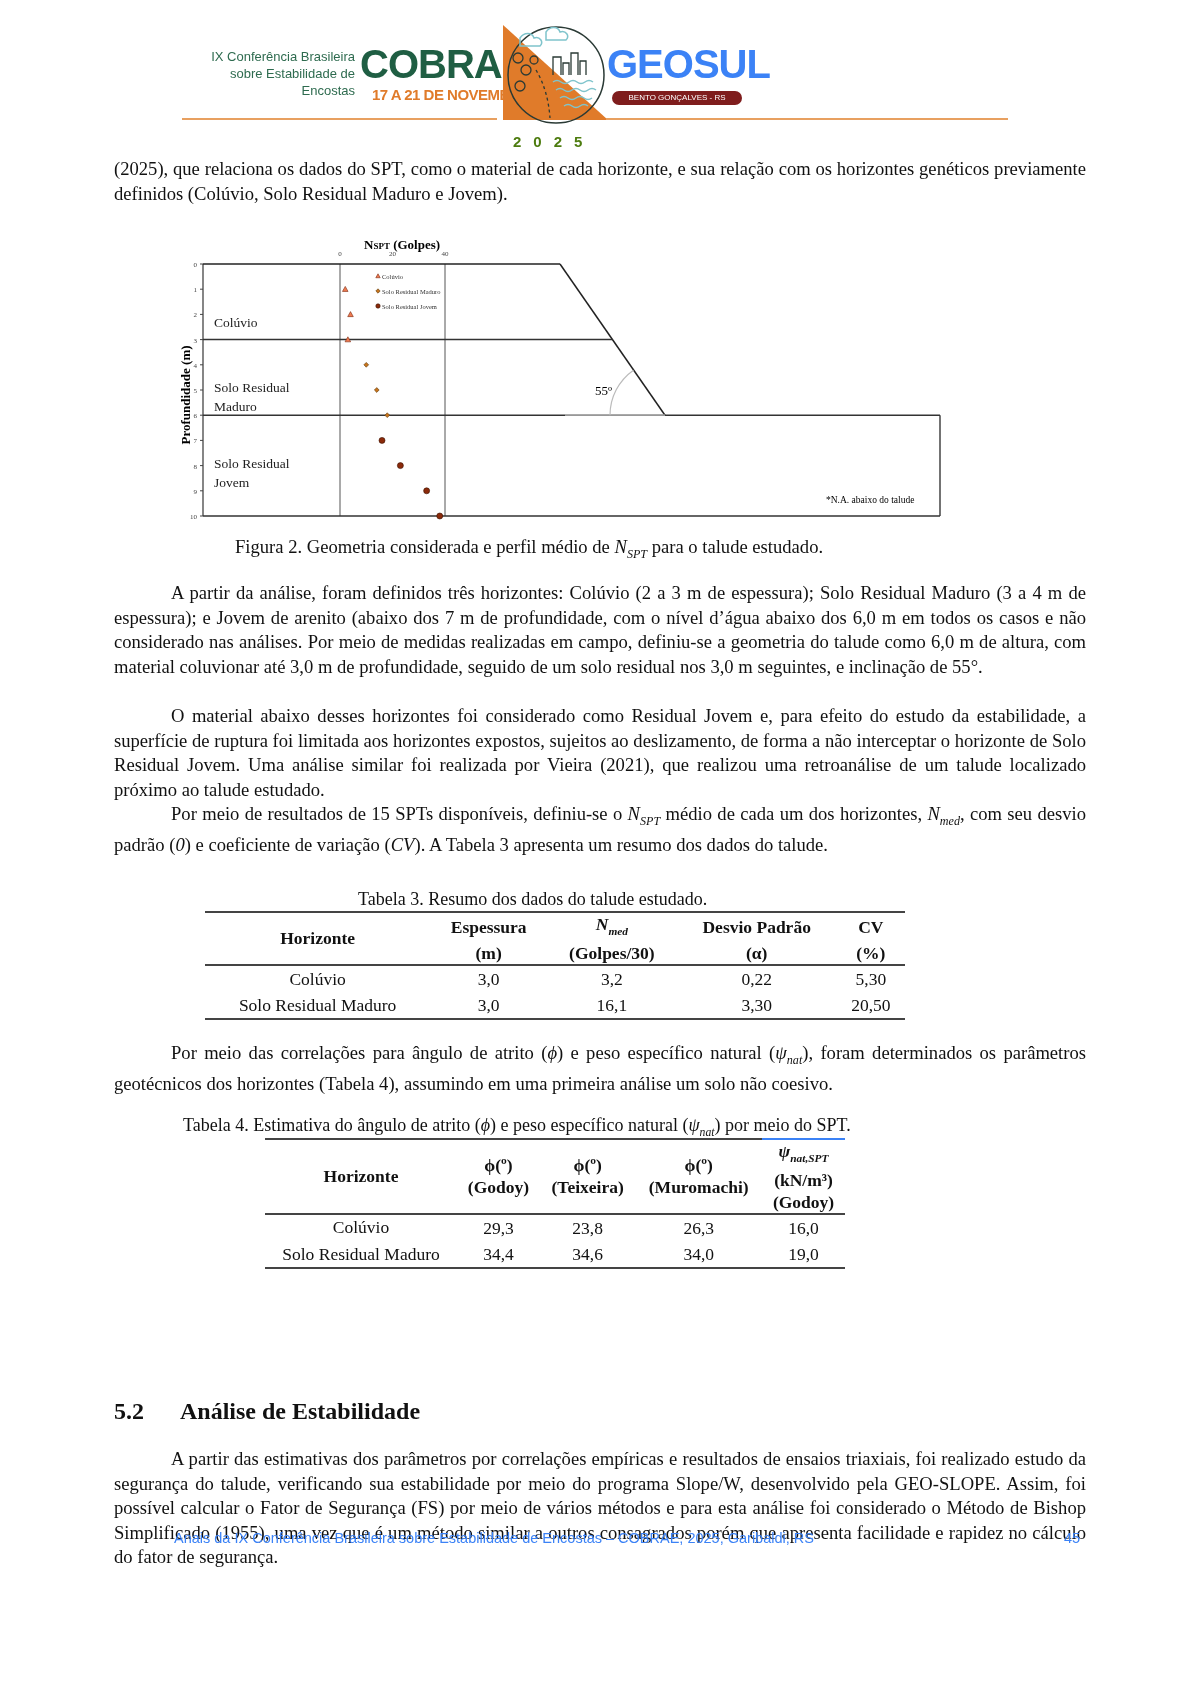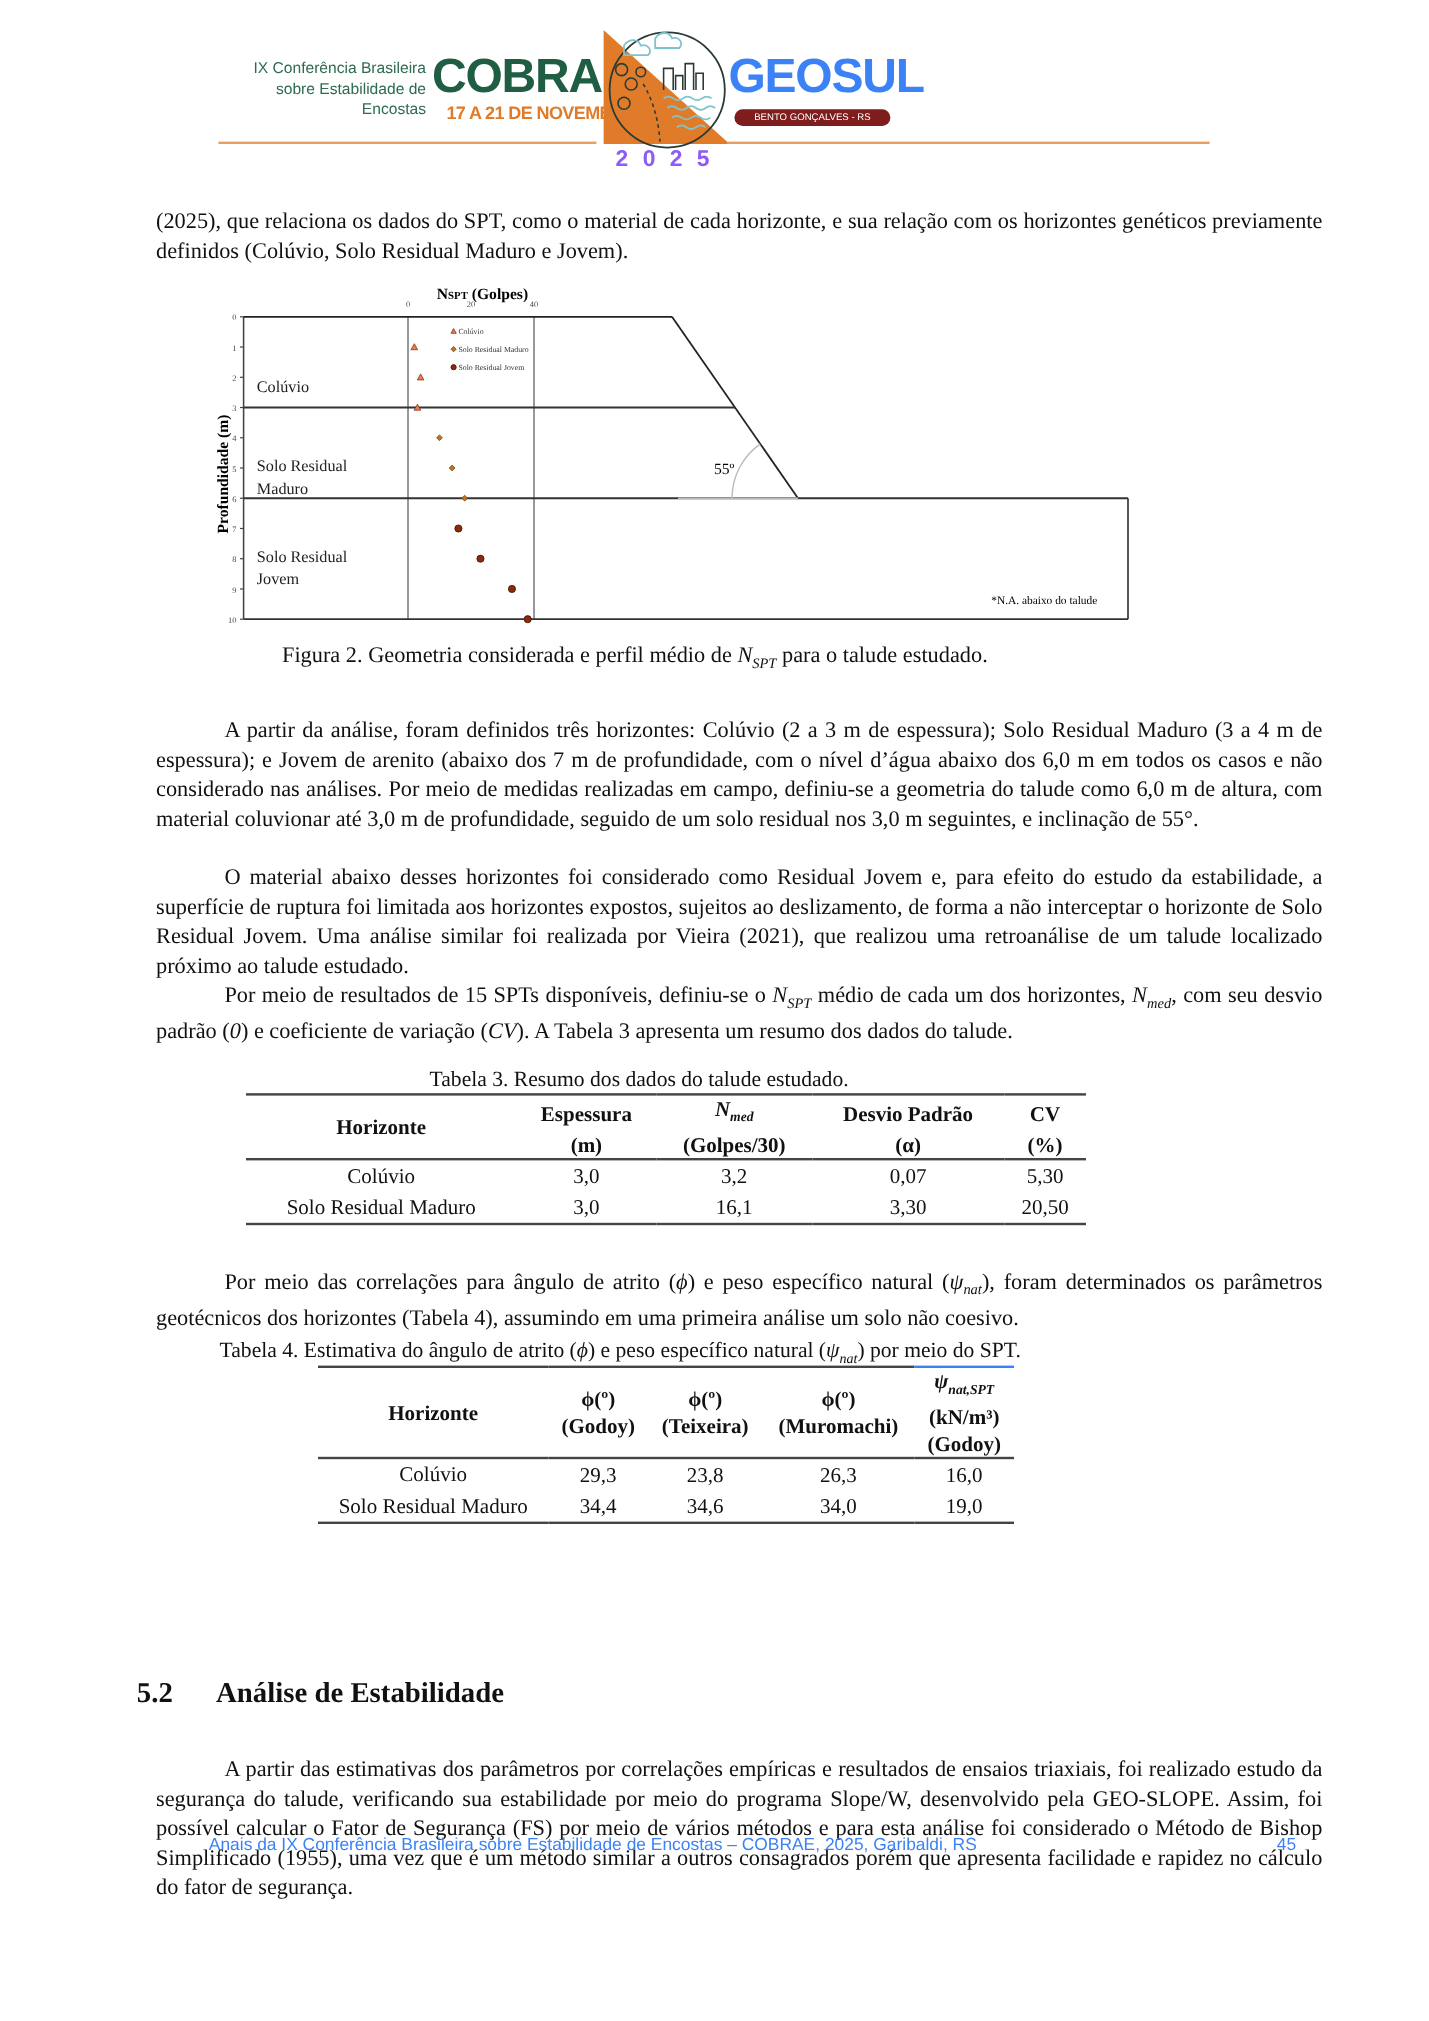--- a/index.html
+++ b/index.html
@@ -8,24 +8,24 @@
   .abs { position:absolute; }
 
   
   #header { left:0; top:0; width:1191px; height:150px; }
   .hdr-small { font-family:"Liberation Sans", sans-serif; color:#2e6b4f; font-size:13px; line-height:17px; }
   .hdr-big { font-family:"Liberation Sans", sans-serif; font-weight:bold; font-size:40px; letter-spacing:-1px; }
   .hdr-date { font-family:"Liberation Sans", sans-serif; font-weight:bold; color:#e07b2a; font-size:15px; letter-spacing:-0.5px; }
   .hdr-line { height:2px; background:#e8a060; }
   .hdr-pill { background:#7f1d1d; color:#fff; font-family:"Liberation Sans", sans-serif; font-size:8px;
               text-align:center; border-radius:8px; line-height:14px; }
-  .hdr-year { font-family:"Liberation Sans", sans-serif; font-weight:bold; color:#8b5cf6; font-size:19px; letter-spacing:12px; }
+  .hdr-year { font-family:"Liberation Sans", sans-serif; font-weight:bold; color:#4d7c0f; font-size:15px; letter-spacing:12px;margin-top:11px; }
 
   
-  p.txt { margin:16px; font-size:18.6px; line-height:24.5px; text-align:justify; position:absolute; left:114px; width:972px; }
+  p.txt { margin:0; font-size:18.6px; line-height:24.5px; text-align:justify; position:absolute; left:114px; width:972px; }
   p.txt.ind { text-indent:57px; }
   .caption { font-size:18.6px; position:absolute; text-align:center; white-space:nowrap; }
 
   
   table.dt { border-collapse:collapse; font-size:17.5px; position:absolute; }
   table.dt th { font-weight:bold; text-align:center; line-height:22px; padding:0 6px; vertical-align:middle; }
   table.dt td { text-align:center; line-height:26px; padding:0 6px; }
   table.dt thead tr:first-child th { border-top:2px solid #444; }
   table.dt thead tr:last-child th { border-bottom:2px solid #444; }
   table.dt tbody tr:last-child td { border-bottom:2px solid #444; }
@@ -175,21 +175,21 @@
       <th>(Golpes/30)</th>
       <th>(α)</th>
       <th>(%)</th>
     </tr>
   </thead>
   <tbody>
     <tr>
       <td>Colúvio</td>
       <td>3,0</td>
       <td>3,2</td>
-      <td>0,07</td>
+      <td>0,22</td>
       <td>5,30</td>
     </tr>
     <tr>
       <td>Solo Residual Maduro</td>
       <td>3,0</td>
       <td>16,1</td>
       <td>3,30</td>
       <td>20,50</td>
     </tr>
   </tbody>

